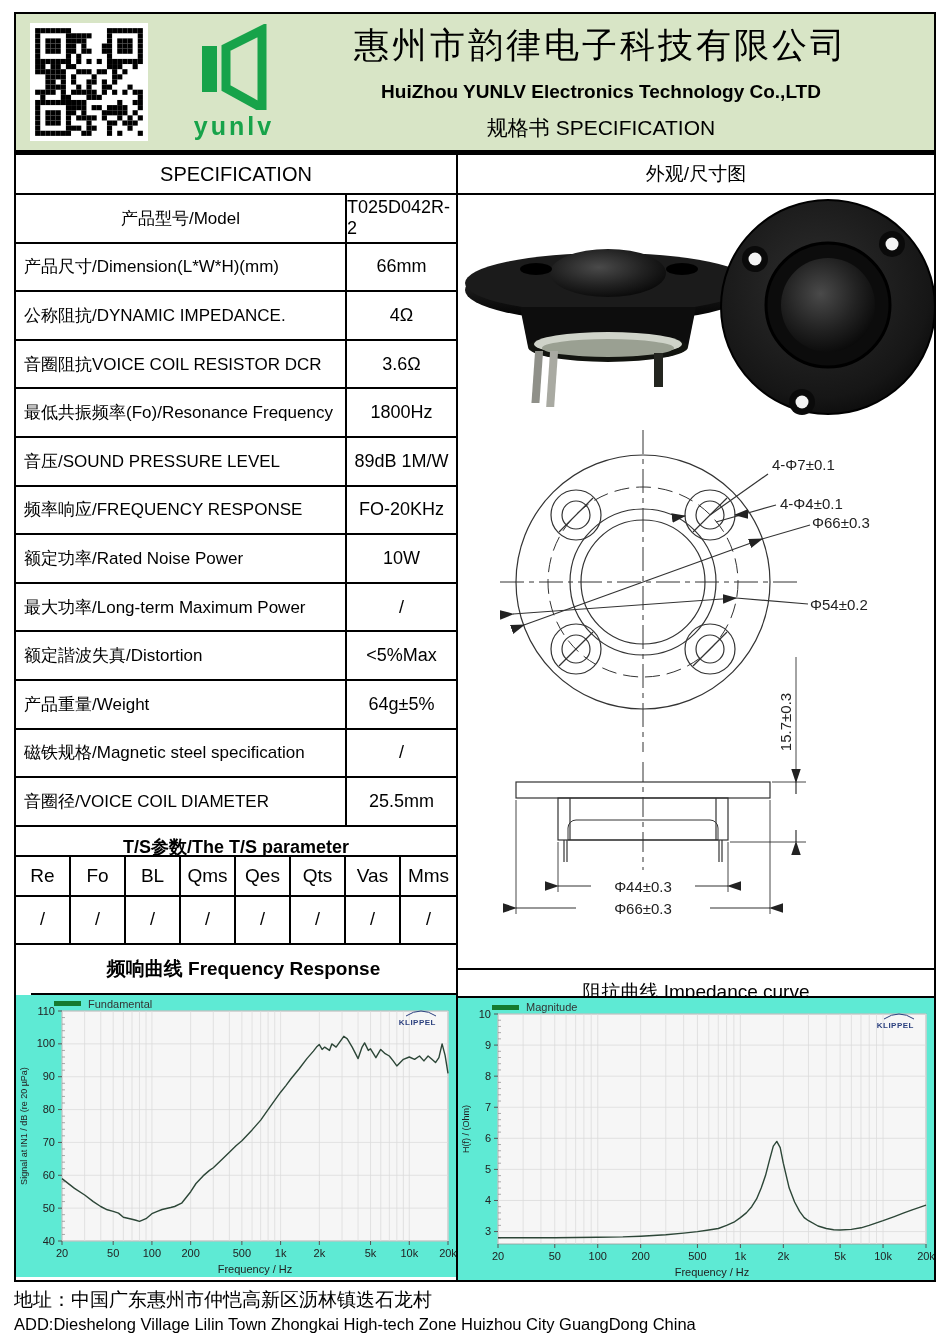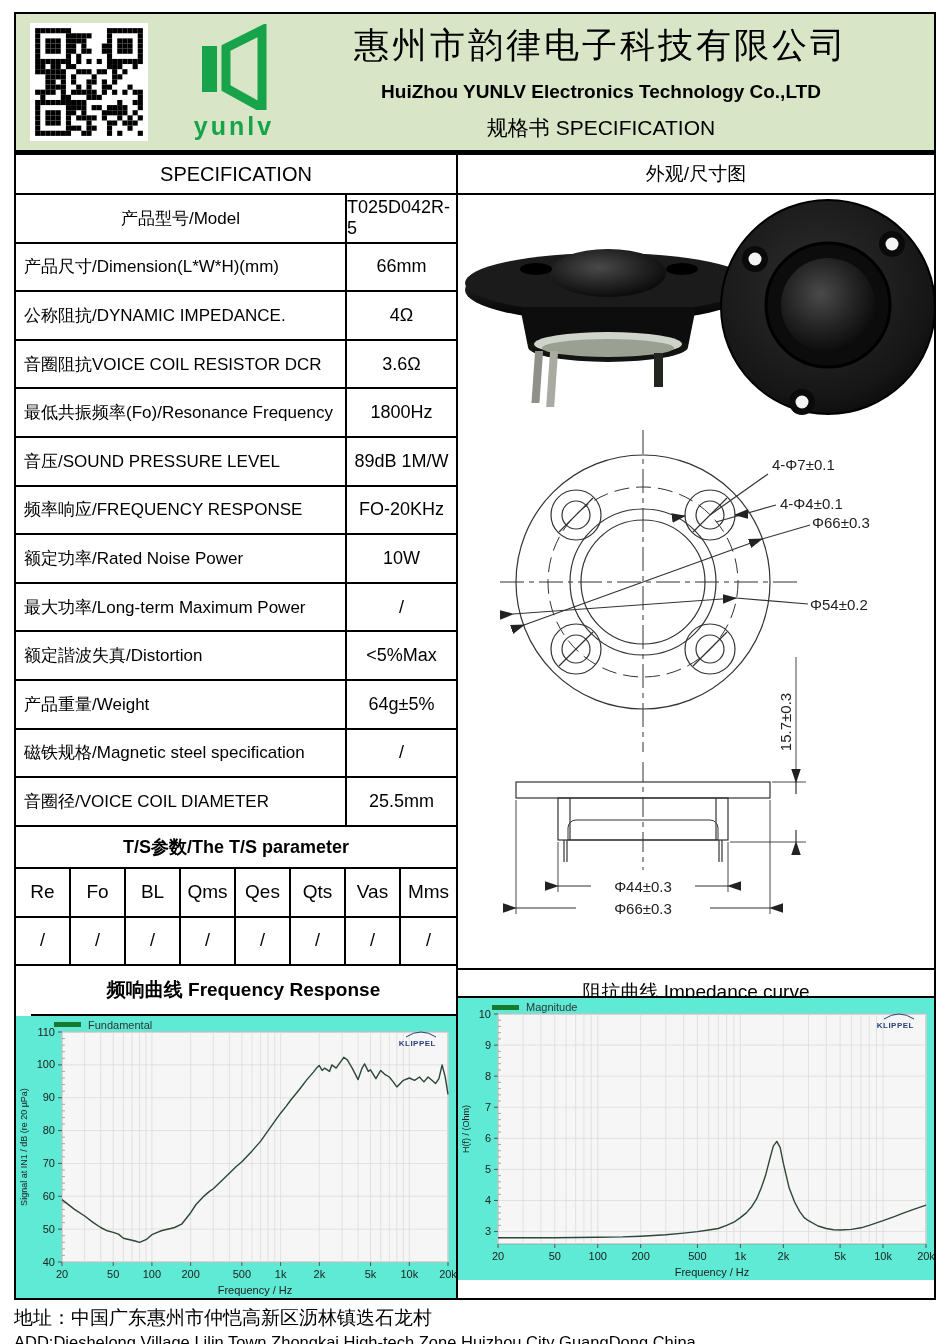--- a/index.html
+++ b/index.html
@@ -29,27 +29,27 @@
   .sec-head.right { font-size:19px; }
 
   
   .spec-row { display:flex; height:48.6px; border-bottom:2px solid #000; }
   .spec-row .lbl { width:331px; border-right:2px solid #000; display:flex; align-items:center;
                    padding:0 4px 0 8px; font-size:17px; }
   .spec-row.center-lbl .lbl { justify-content:center; padding-left:4px; }
   .spec-row .val { flex:1; display:flex; align-items:center; justify-content:center; font-size:18px; }
 
   
-  .ts-title { height:42px; line-height:40px; text-align:center; font-weight:bold; font-size:18px;
+  .ts-title { height:30px; line-height:40px; text-align:center; font-weight:bold; font-size:18px;
               border-bottom:2px solid #000; }
   .ts-grid { display:grid; grid-template-columns:repeat(8,1fr); }
   .ts-cell { border-right:2px solid #000; border-bottom:2px solid #000; display:flex;
              align-items:center; justify-content:center; }
   .ts-cell:nth-child(8n) { border-right:none; }
-  .ts-cell.h { height:49px; font-size:19px; }
+  .ts-cell.h { height:40px; font-size:19px; }
   .ts-cell.v { height:48px; font-size:18px; }
 
   .chart-title { height:50px; line-height:48px; text-align:center; font-weight:bold; font-size:19px;
                  border-bottom:2px solid #000;margin-left:15px; }
   .chart-box { position:relative; background:#5eead4; }
   .chart-box.fr  { height:282px; }
   .chart-box.imp { height:282px; }
   .legend { position:absolute; top:3px; display:flex; align-items:center; gap:7px; z-index:2; }
   .legend .swatch { width:27px; height:5px; }
   .legend .ltext { font-size:11px; color:#333; }
@@ -330,21 +330,21 @@
     </div>
 
     <div class="main">
 
       <div class="col-left">
         <div class="sec-head left">SPECIFICATION</div>
 
         <div class="spec-table">
           <div class="spec-row center-lbl">
             <div class="lbl">产品型号/Model</div>
-            <div class="val">T025D042R-5</div>
+            <div class="val">T025D042R-2</div>
           </div>
           <div class="spec-row">
             <div class="lbl">产品尺寸/Dimension(L*W*H)(mm)</div>
             <div class="val">66mm</div>
           </div>
           <div class="spec-row">
             <div class="lbl">公称阻抗/DYNAMIC IMPEDANCE.</div>
             <div class="val">4Ω</div>
           </div>
           <div class="spec-row">

